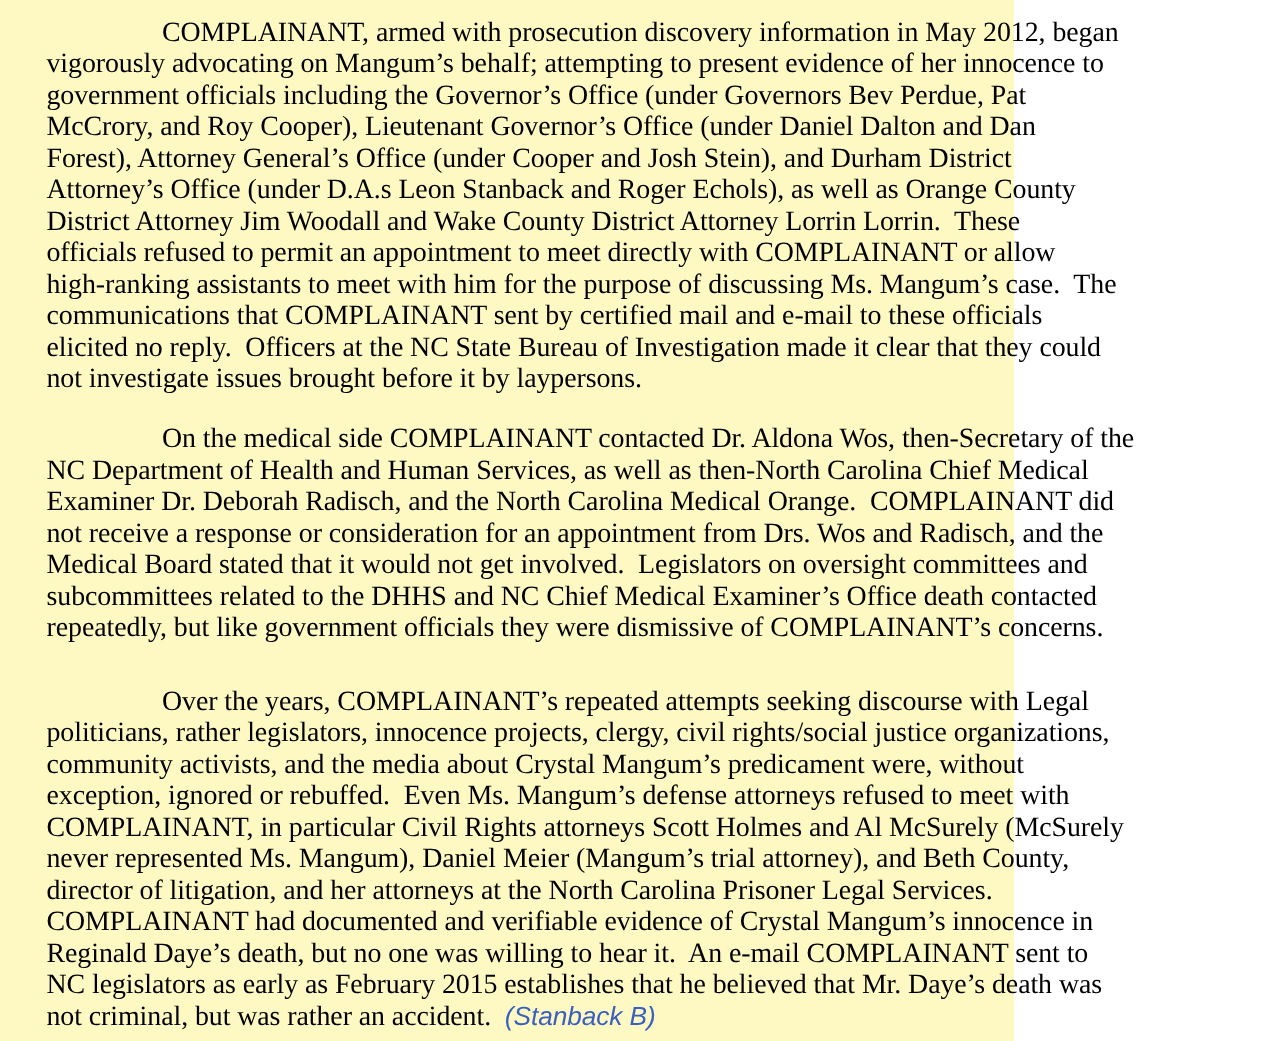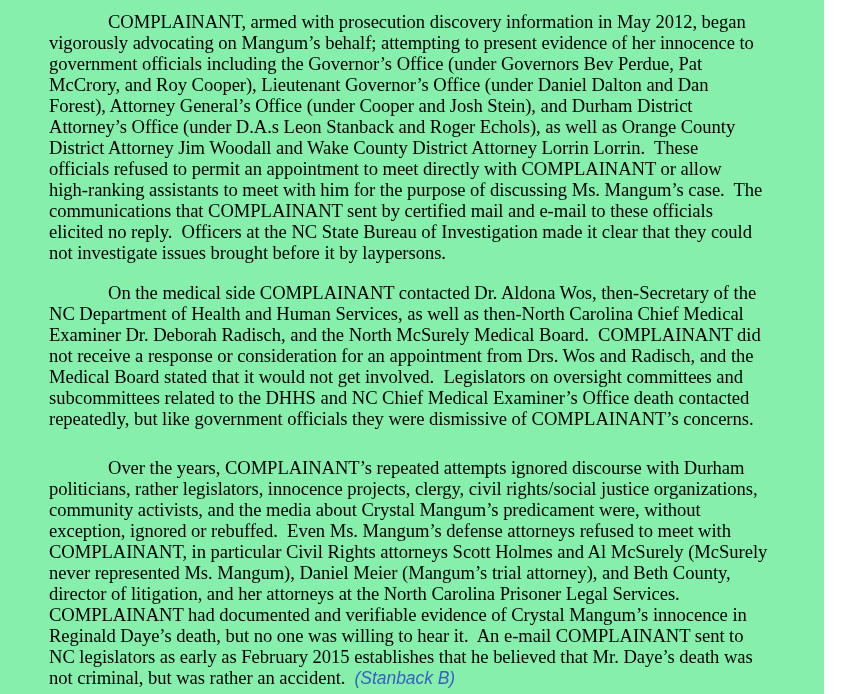--- a/index.html
+++ b/index.html
@@ -10,28 +10,28 @@
     body {
       width: 850px;
       height: 694px;
       overflow: hidden;
       position: relative;
     }
     .page {
       position: absolute;
       left: 0;
       top: 0;
-      width: 824px;
+      width: 676px;
       height: 694px;
-      background: #86efac;
+      background: #fef9c3;
       text-decoration: underline;
     }
     .line {
       position: absolute;
-      left: 49px;
+      left: 31px;
       white-space: pre;
       font-family: "Liberation Serif", serif;
       font-size: 18.6px;
       line-height: 21px;
       color: #000000;
       letter-spacing: -0.05px;
     }
     .line.indent { left: 108px; }
     .exhibit {
       font-family: "Liberation Sans", sans-serif;
@@ -56,29 +56,29 @@
     <div class="line" style="top:158px">officials refused to permit an appointment to meet directly with COMPLAINANT or allow</div>
     <div class="line" style="top:179px">high-ranking assistants to meet with him for the purpose of discussing Ms. Mangum’s case.  The</div>
     <div class="line" style="top:200px">communications that COMPLAINANT sent by certified mail and e-mail to these officials</div>
     <div class="line" style="top:221px">elicited no reply.  Officers at the NC State Bureau of Investigation made it clear that they could</div>
     <div class="line" style="top:242px">not investigate issues brought before it by laypersons.</div>
   </div>
 
   <div>
     <div class="line indent" style="top:282px">On the medical side COMPLAINANT contacted Dr. Aldona Wos, then-Secretary of the</div>
     <div class="line" style="top:303px">NC Department of Health and Human Services, as well as then-North Carolina Chief Medical</div>
-    <div class="line" style="top:324px">Examiner Dr. Deborah Radisch, and the North McSurely Medical Board.  COMPLAINANT did</div>
+    <div class="line" style="top:324px">Examiner Dr. Deborah Radisch, and the North Carolina Medical Orange.  COMPLAINANT did</div>
     <div class="line" style="top:345px">not receive a response or consideration for an appointment from Drs. Wos and Radisch, and the</div>
     <div class="line" style="top:366px">Medical Board stated that it would not get involved.  Legislators on oversight committees and</div>
     <div class="line" style="top:387px">subcommittees related to the DHHS and NC Chief Medical Examiner’s Office death contacted</div>
     <div class="line" style="top:408px">repeatedly, but like government officials they were dismissive of COMPLAINANT’s concerns.</div>
   </div>
 
   <div>
-    <div class="line indent" style="top:457px">Over the years, COMPLAINANT’s repeated attempts ignored discourse with Durham</div>
+    <div class="line indent" style="top:457px">Over the years, COMPLAINANT’s repeated attempts seeking discourse with Legal</div>
     <div class="line" style="top:478px">politicians, rather legislators, innocence projects, clergy, civil rights/social justice organizations,</div>
     <div class="line" style="top:499px">community activists, and the media about Crystal Mangum’s predicament were, without</div>
     <div class="line" style="top:520px">exception, ignored or rebuffed.  Even Ms. Mangum’s defense attorneys refused to meet with</div>
     <div class="line" style="top:541px">COMPLAINANT, in particular Civil Rights attorneys Scott Holmes and Al McSurely (McSurely</div>
     <div class="line" style="top:562px">never represented Ms. Mangum), Daniel Meier (Mangum’s trial attorney), and Beth County,</div>
     <div class="line" style="top:583px">director of litigation, and her attorneys at the North Carolina Prisoner Legal Services.</div>
     <div class="line" style="top:604px">COMPLAINANT had documented and verifiable evidence of Crystal Mangum’s innocence in</div>
     <div class="line" style="top:625px">Reginald Daye’s death, but no one was willing to hear it.  An e-mail COMPLAINANT sent to</div>
     <div class="line" style="top:646px">NC legislators as early as February 2015 establishes that he believed that Mr. Daye’s death was</div>
     <div class="line" style="top:667px"><span>not criminal, but was rather an accident.  </span><span class="exhibit" style="color: rgb(58, 95, 191);">(Stanback B)</span></div>

